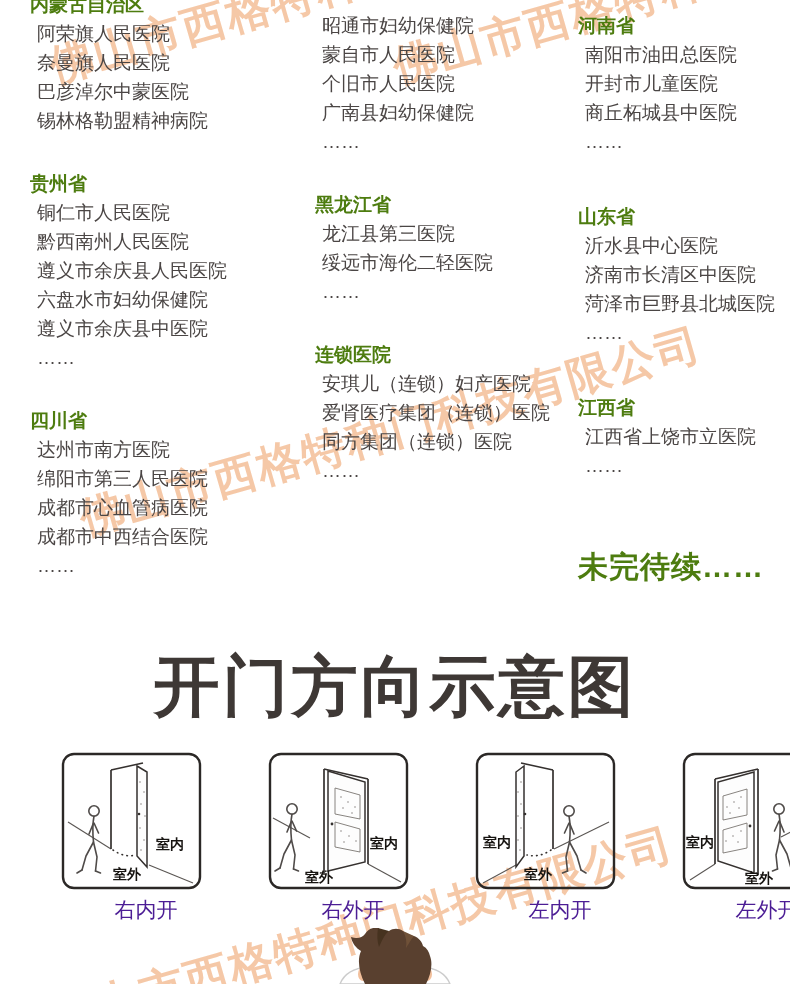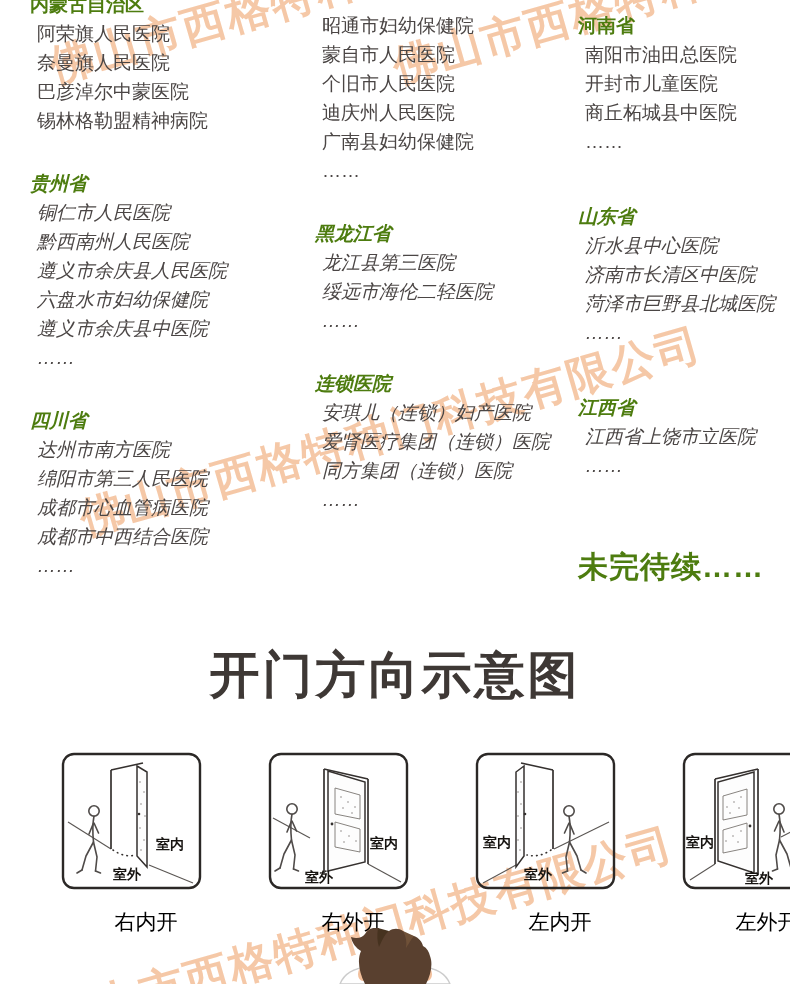--- a/index.html
+++ b/index.html
@@ -12,32 +12,32 @@
   .wm-a{left:42px;top:40px;}
   .wm-b{left:386px;top:40px;}
   .wm-c{left:73px;top:492px;}
   .wm-d{left:45px;top:992px;}
   
   .directory{position:absolute;inset:0;z-index:1;}
   .col{position:absolute;font-size:19px;line-height:29px;color:#4b4645;}
   .col1{left:30px;top:-18px;width:280px;}
   .col2{left:315px;top:11px;width:262px;}
   .col3{left:578px;top:3px;width:210px;}
-  .group + .group{margin-top:34px;font-style:italic;}
+  .group + .group{margin-top:34px;}
   .col3 .group + .group{margin-top:46px;}
   .group-header{color:#4d7c0f;font-weight:700;margin-top:8px;}
   .item{white-space:nowrap;margin-left:7px;}
   .tbc{margin-top:72px;font-size:30px;font-weight:700;color:#4d7c0f;letter-spacing:1px;}
   
   .door-title{position:absolute;z-index:1;top:642px;left:0;width:100%;margin:0;text-align:center;
-              font-size:50px;font-weight:700;color:#3e3835;letter-spacing:3px;}
+              font-size:66px;font-weight:700;color:#3e3835;letter-spacing:3px;}
   .diagram-row{position:absolute;z-index:1;top:752px;left:61px;display:flex;gap:37px;}
   .diagram{margin:0;width:170px;}
   .diagram svg{display:block;width:141px;height:140px;}
-  .diagram figcaption{text-align:center;font-size:21px;color:#000000;margin-top:16px;}
+  .diagram figcaption{text-align:center;font-size:21px;color:#4c1d95;margin-top:4px;}
   .frame-box{fill:none;stroke:#2b2826;stroke-width:2.4;}
   .wall{stroke:#5a5653;stroke-width:1.1;fill:none;}
   .doorline{stroke:#35312f;stroke-width:1.7;fill:none;}
   .panel{fill:#fdfdfd;stroke:#35312f;stroke-width:1.5;}
   .inset{fill:none;stroke:#7a7672;stroke-width:.9;}
   .speck{fill:#8e8a86;}
   .swing{stroke:#35312f;stroke-width:1.6;fill:none;stroke-dasharray:.6 4.4;stroke-linecap:round;}
   .person{stroke:#4f4b49;stroke-width:1.6;fill:none;stroke-linecap:round;stroke-linejoin:round;}
   .person-head{fill:#fff;}
   .room-label{font-family:"Liberation Serif","DejaVu Serif",serif;font-weight:700;font-size:14px;fill:#171411;}
@@ -80,21 +80,20 @@
           <div class="item">成都市心血管病医院</div>
           <div class="item">成都市中西结合医院</div>
           <div class="item more">……</div>
         </div>
       </div>
     <div class="col col2" id="col-1">
         <div class="group">
           <div class="item">昭通市妇幼保健院</div>
           <div class="item">蒙自市人民医院</div>
           <div class="item">个旧市人民医院</div>
-          <div class="item">迪庆州人民医院</div>
           <div class="item">广南县妇幼保健院</div>
           <div class="item more">……</div>
         </div>
         <div class="group">
           <div class="group-header">黑龙江省</div>
           <div class="item">龙江县第三医院</div>
           <div class="item">绥远市海伦二轻医院</div>
           <div class="item more">……</div>
         </div>
         <div class="group">

